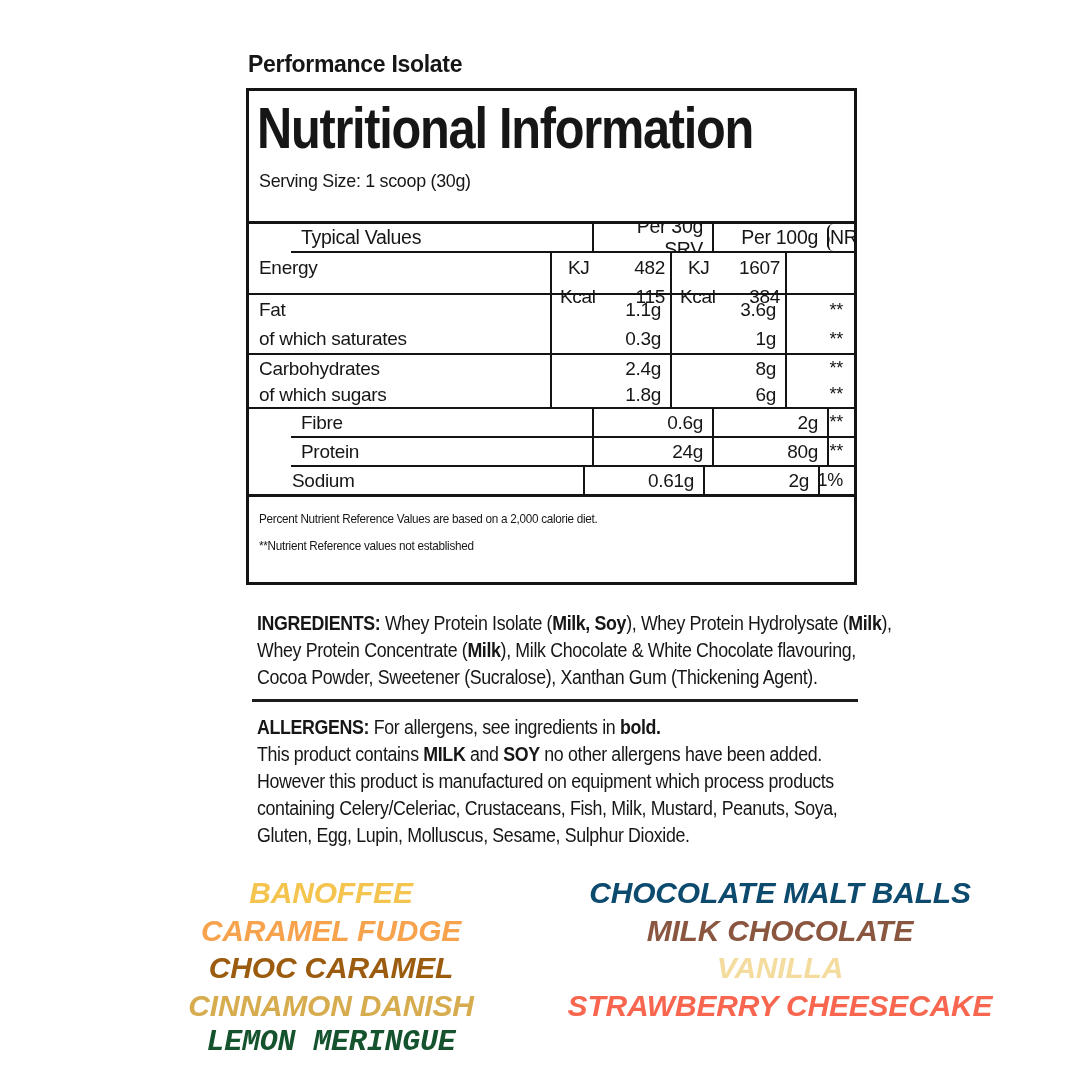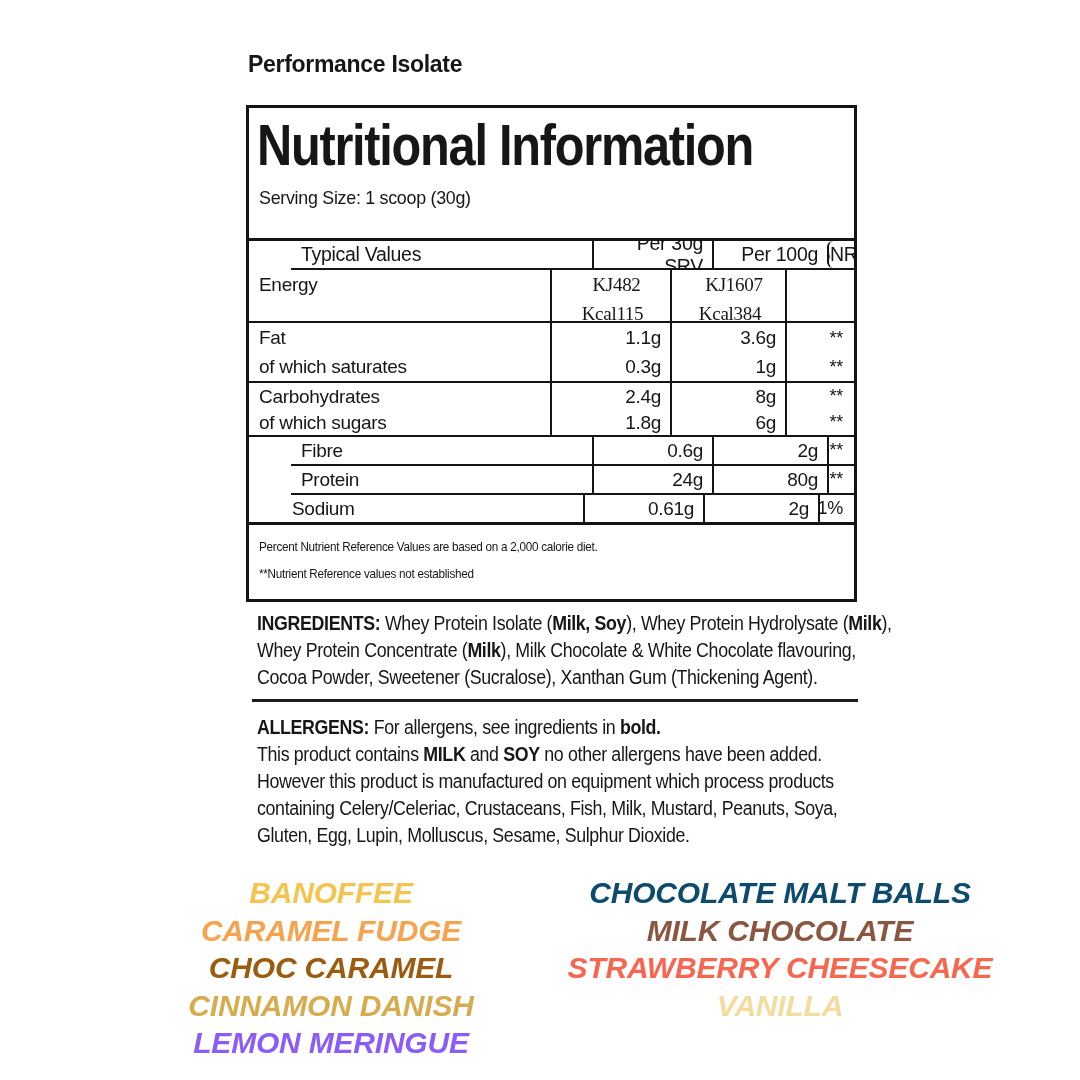--- a/index.html
+++ b/index.html
@@ -12,21 +12,21 @@
     overflow:hidden;
   }
 
   .kicker {
     position:absolute; left:248px; top:51px;
     font-size:23px; font-weight:700; letter-spacing:-0.3px;
     white-space:nowrap;
   }
 
   .panel {
-    position:absolute; left:246px; top:105px;
+    position:absolute; left:246px; top:88px;
     width:611px; height:497px;
     border:3px solid #141414;
     display:flex; flex-direction:column;
     background:#fff;
   }
 
   .panel-head { height:130px; position:relative; }
   .panel-title {
     margin:8px 0 0 8px;
     font-size:58px; font-weight:700; line-height:1.0;
@@ -51,22 +51,22 @@
   .td.lbl { padding-left:10px; }
   .td.num { justify-content:flex-end; text-align:right; }
   .td.nrv { justify-content:flex-end; padding-right:11px; font-size:18px; }
   .vline { border-left:2px solid #141414; }
 
   .h29 { height:29px;margin-left:42px; } .h30 { height:30px; } .h27 { height:27px; }
   .hdr .td { font-size:19.5px; }
   .hdr .nrvh { justify-content:center; padding:8px 4px;border-radius:6px; }
   .hdr .num { justify-content:flex-end; }
 
-  .energy { grid-template-rows:29px 29px; height:53px; }
-  .esub { display:flex; align-items:center; justify-content:center; padding:0 5px 0 8px;font-family:Liberation Serif, serif; }
+  .energy { grid-template-rows:29px 29px; height:42px; }
+  .esub { display:flex; align-items:center; justify-content:space-between; padding:0 5px 0 8px; }
   .esub .u { padding-left:0; }
   .esub.kj .u { padding-left:8px; }
 
   .panel-foot {
     flex:1; padding:8px 0 0 10px;
     font-size:13px; line-height:27px; letter-spacing:-0.3px;
   }
   .panel-foot div { white-space:nowrap; transform:scaleX(0.9); transform-origin:left top; }
 
   .para {
@@ -192,21 +192,21 @@
 
 <div class="divider"></div>
 
 <div id="allergens" class="para"><b>ALLERGENS:</b> For allergens, see ingredients in <b>bold.</b><br>This product contains <b>MILK</b> and <b>SOY</b> no other allergens have been added.<br>However this product is manufactured on equipment which process products<br>containing Celery/Celeriac, Crustaceans, Fish, Milk, Mustard, Peanuts, Soya,<br>Gluten, Egg, Lupin, Molluscus, Sesame, Sulphur Dioxide.</div>
 
 <div id="flavours-left" class="flavour-col">
   <div style="color: rgb(244, 196, 78);">BANOFFEE</div>
   <div style="color: rgb(247, 162, 76);">CARAMEL FUDGE</div>
   <div style="color: rgb(156, 92, 16);">CHOC CARAMEL</div>
   <div style="color: rgb(215, 172, 78);">CINNAMON DANISH</div>
-  <div style="color: #8b5cf6;">LEMON MERINGUE</div>
+  <div style="color: #14532d; font-family: Liberation Mono, monospace;">LEMON MERINGUE</div>
 </div>
 
 <div id="flavours-right" class="flavour-col">
   <div style="color: #0c4a6e;">CHOCOLATE MALT BALLS</div>
   <div style="color: rgb(138, 86, 64);">MILK CHOCOLATE</div>
+  <div style="color: rgb(243, 220, 158);">VANILLA</div>
   <div style="color: rgb(248, 102, 79);">STRAWBERRY CHEESECAKE</div>
-  <div style="color: rgb(243, 220, 158);">VANILLA</div>
 </div>
 
 </body></html>

